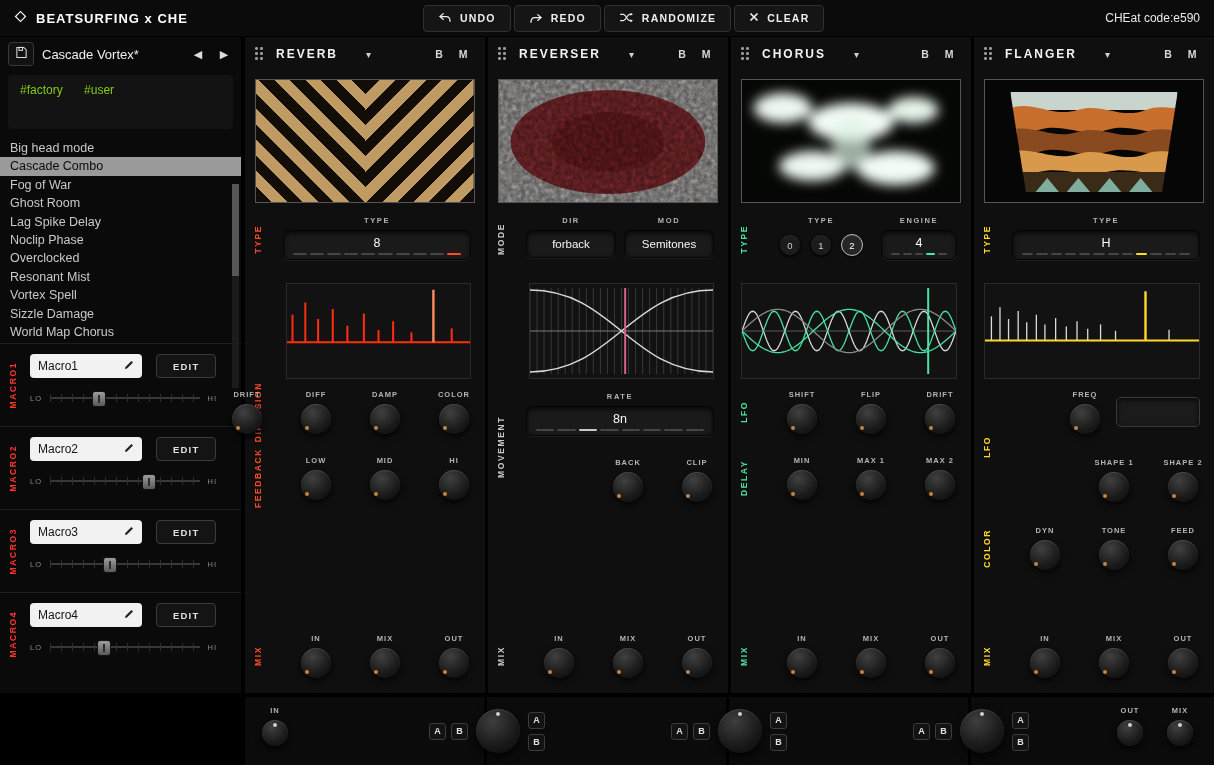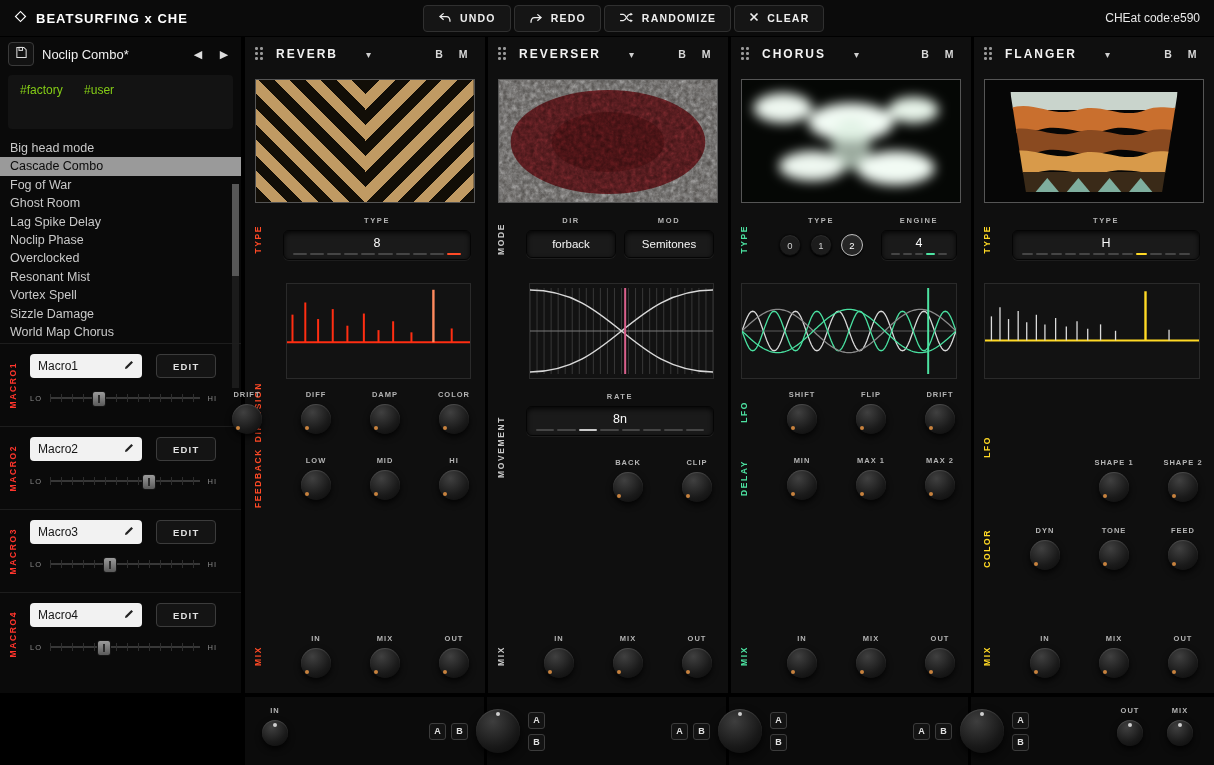--- a/index.html
+++ b/index.html
@@ -155,21 +155,21 @@
   </div>
 
   <div class="sidebar">
     <div class="preset-row">
       <span class="icon-btn">
         <span><svg width="13" height="13" viewBox="0 0 14 14">
               <path d="M2 1.5 H9.5 L12 4 V12.5 H2 Z" fill="none" stroke="#ddd" stroke-width="1.1"></path>
               <rect x="4.3" y="1.5" width="3.8" height="3.2" fill="none" stroke="#ddd" stroke-width="1.1"></rect>
             </svg></span>
       </span>
-      <span class="preset-name">Noclip Combo*</span>
+      <span class="preset-name">Cascade Vortex*</span>
       <span class="nav-arrow">◀</span>
       <span class="nav-arrow">▶</span>
     </div>
     <div class="tags-box">
       <span class="tag">#factory</span>
       <span class="tag">#user</span>
     </div>
     <div class="preset-list">
         <div class="preset-item">Big head mode</div>
         <div class="preset-item selected">Cascade Combo</div>
@@ -815,20 +815,29 @@
             <line x1="115.56" y1="56.4" x2="115.56" y2="40.379999999999995" stroke="#dcdcdc" stroke-width="1.3"></line>
             <line x1="130.54" y1="56.4" x2="130.54" y2="46.788" stroke="#dcdcdc" stroke-width="1.3"></line>
             <line x1="160.5" y1="56.4" x2="160.5" y2="7.2719999999999985" stroke="#ffd925" stroke-width="2.4"></line>
             <line x1="184.04" y1="56.4" x2="184.04" y2="45.72" stroke="#dcdcdc" stroke-width="1.3"></line>
           </svg>
         </div>
       <div class="section tall">
         <div class="side-label">
             <span class="vlabel">LFO</span>
           </div>
+        <div class="lfo-top">
+          <div class="knob-unit">
+              <span class="knob-label">FREQ</span>
+              <span class="knob">
+                <i class="kdot"></i>
+              </span>
+            </div>
+          <div class="display-box"></div>
+        </div>
         <div class="tall-bottom">
             <div class="row-knobs">
           <div class="knob-unit">
                 <span class="knob-label">SHAPE 1</span>
                 <span class="knob">
                   <i class="kdot"></i>
                 </span>
               </div>
           <div class="knob-unit">
                 <span class="knob-label">SHAPE 2</span>

